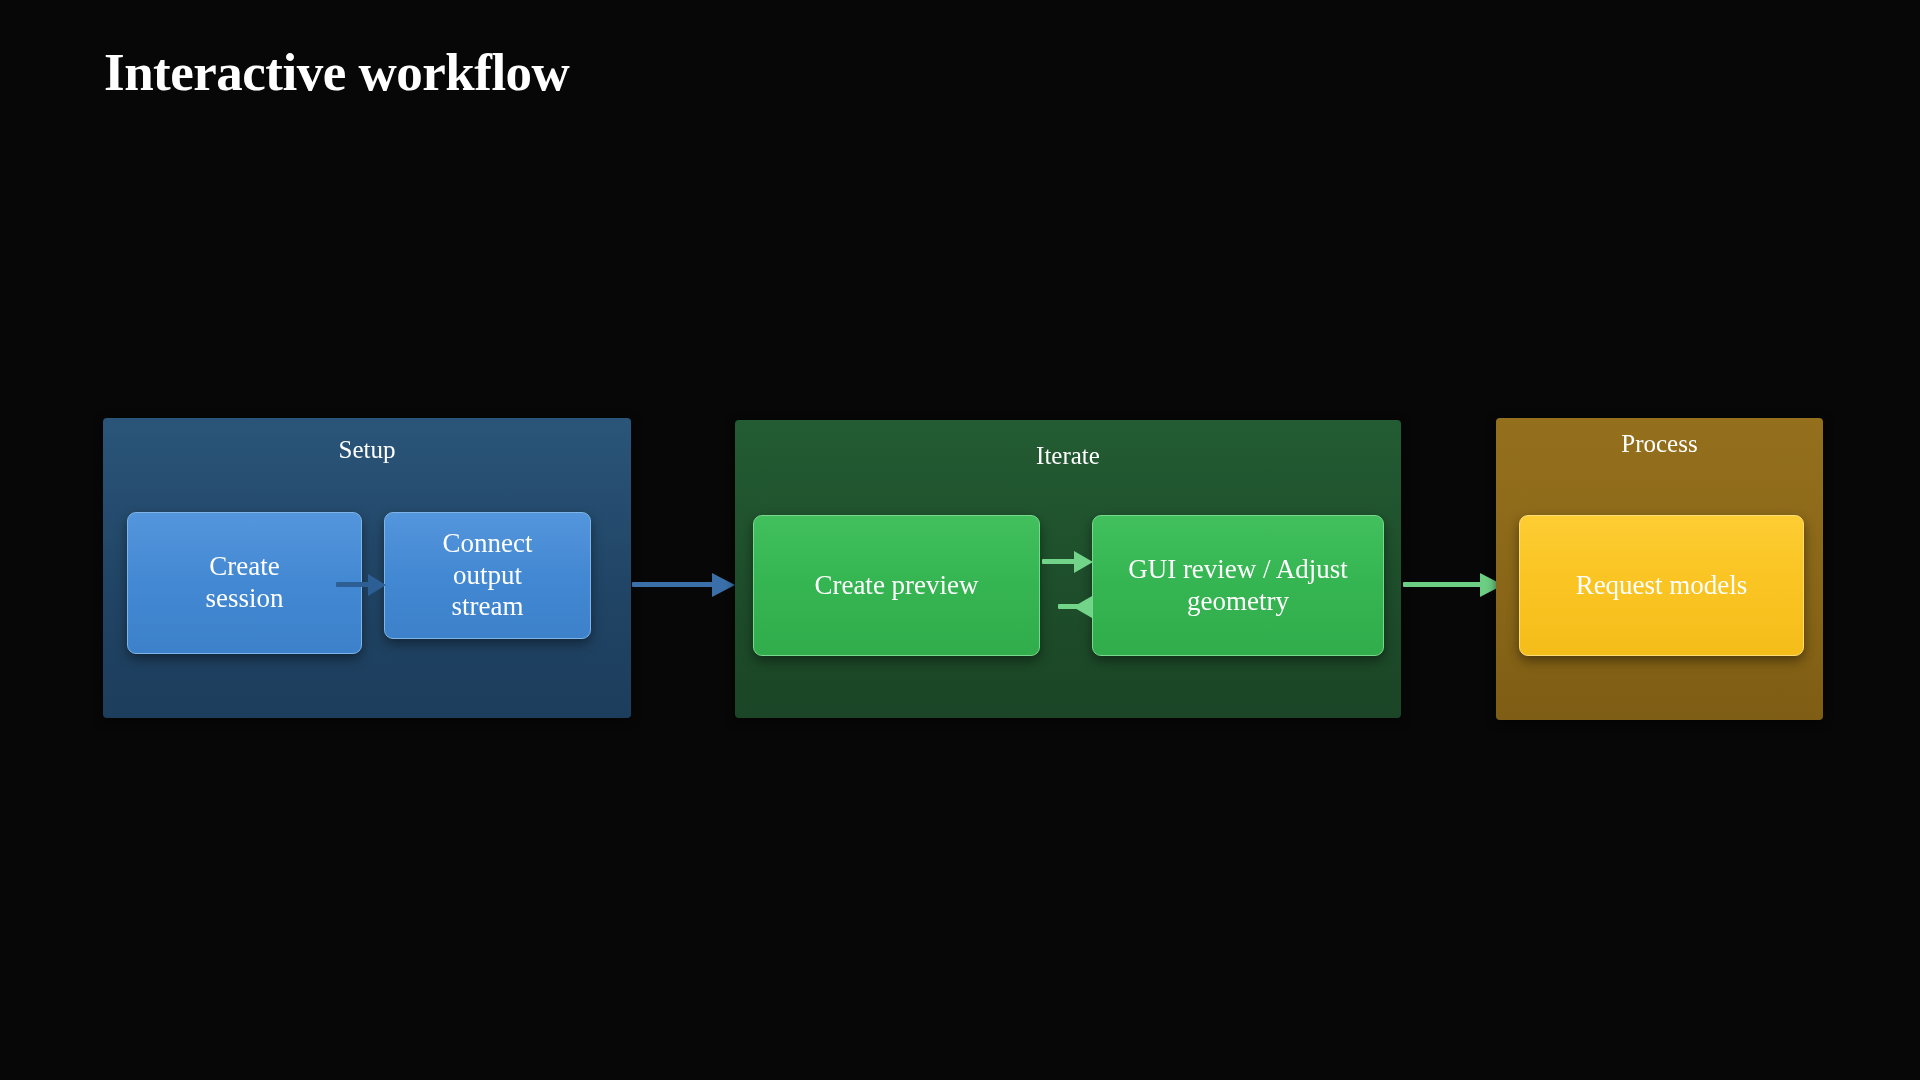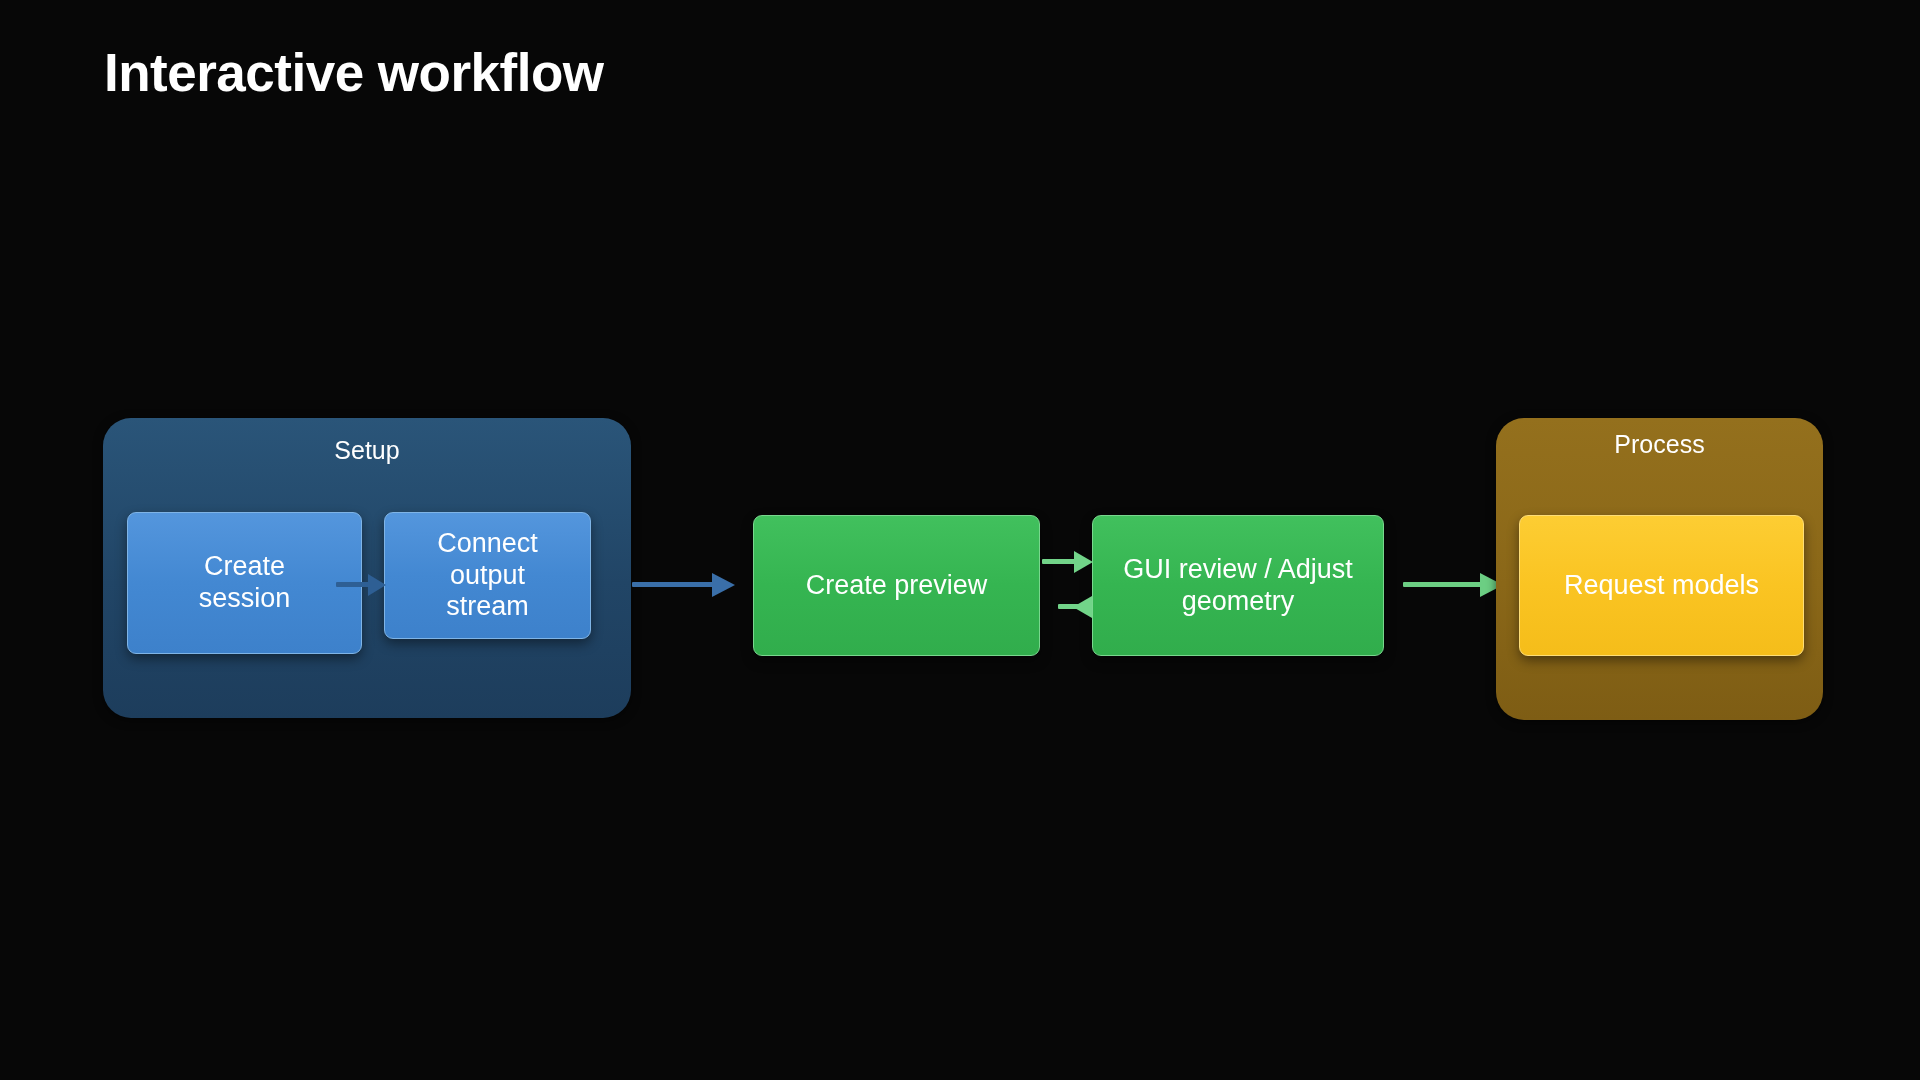--- a/index.html
+++ b/index.html
@@ -1,16 +1,16 @@
 <!DOCTYPE html>
 <html><head>
 <meta charset="utf-8">
 <title>Interactive workflow</title>
 <style>
-  * { margin:0; padding:0; box-sizing:border-box; }
+  * { margin:0; padding:0; box-sizing:border-box;font-family:Liberation Serif, serif; }
 
   html, body {
     width:1920px; height:1080px;
     background:#070707;
     overflow:hidden;
     font-family:"Liberation Sans", sans-serif;
   }
 
   #canvas {
     position:relative;
@@ -25,21 +25,21 @@
     font-size:53px;
     font-weight:bold;
     color:#ffffff;
     letter-spacing:-0.5px;
     white-space:nowrap;
   }
 
   
   .cluster {
     position:absolute;
-    border-radius:28px;
+    border-radius:4px;
   }
   .cluster-title {
     position:absolute;
     left:0; right:0;
     text-align:center;
     color:#ffffff;
     font-size:25px;
     font-weight:400;
     white-space:nowrap;
   }
@@ -165,20 +165,23 @@
   <div id="arrow-create-to-connect" class="arrow">
     <div class="arrow-line"></div>
     <div class="arrow-head"></div>
   </div>
 
   <div id="arrow-setup-to-iterate" class="arrow">
     <div class="arrow-line"></div>
     <div class="arrow-head"></div>
   </div>
 
+  <div id="cluster-iterate" class="cluster">
+    <div class="cluster-title">Iterate</div>
+  </div>
 
   <div id="node-request-preview" class="node node-green">Create preview</div>
 
   <div id="node-gui-review" class="node node-green">GUI review / Adjust
 geometry</div>
 
   <div id="arrow-preview-to-gui" class="arrow">
     <div class="arrow-line"></div>
     <div class="arrow-head"></div>
   </div>

